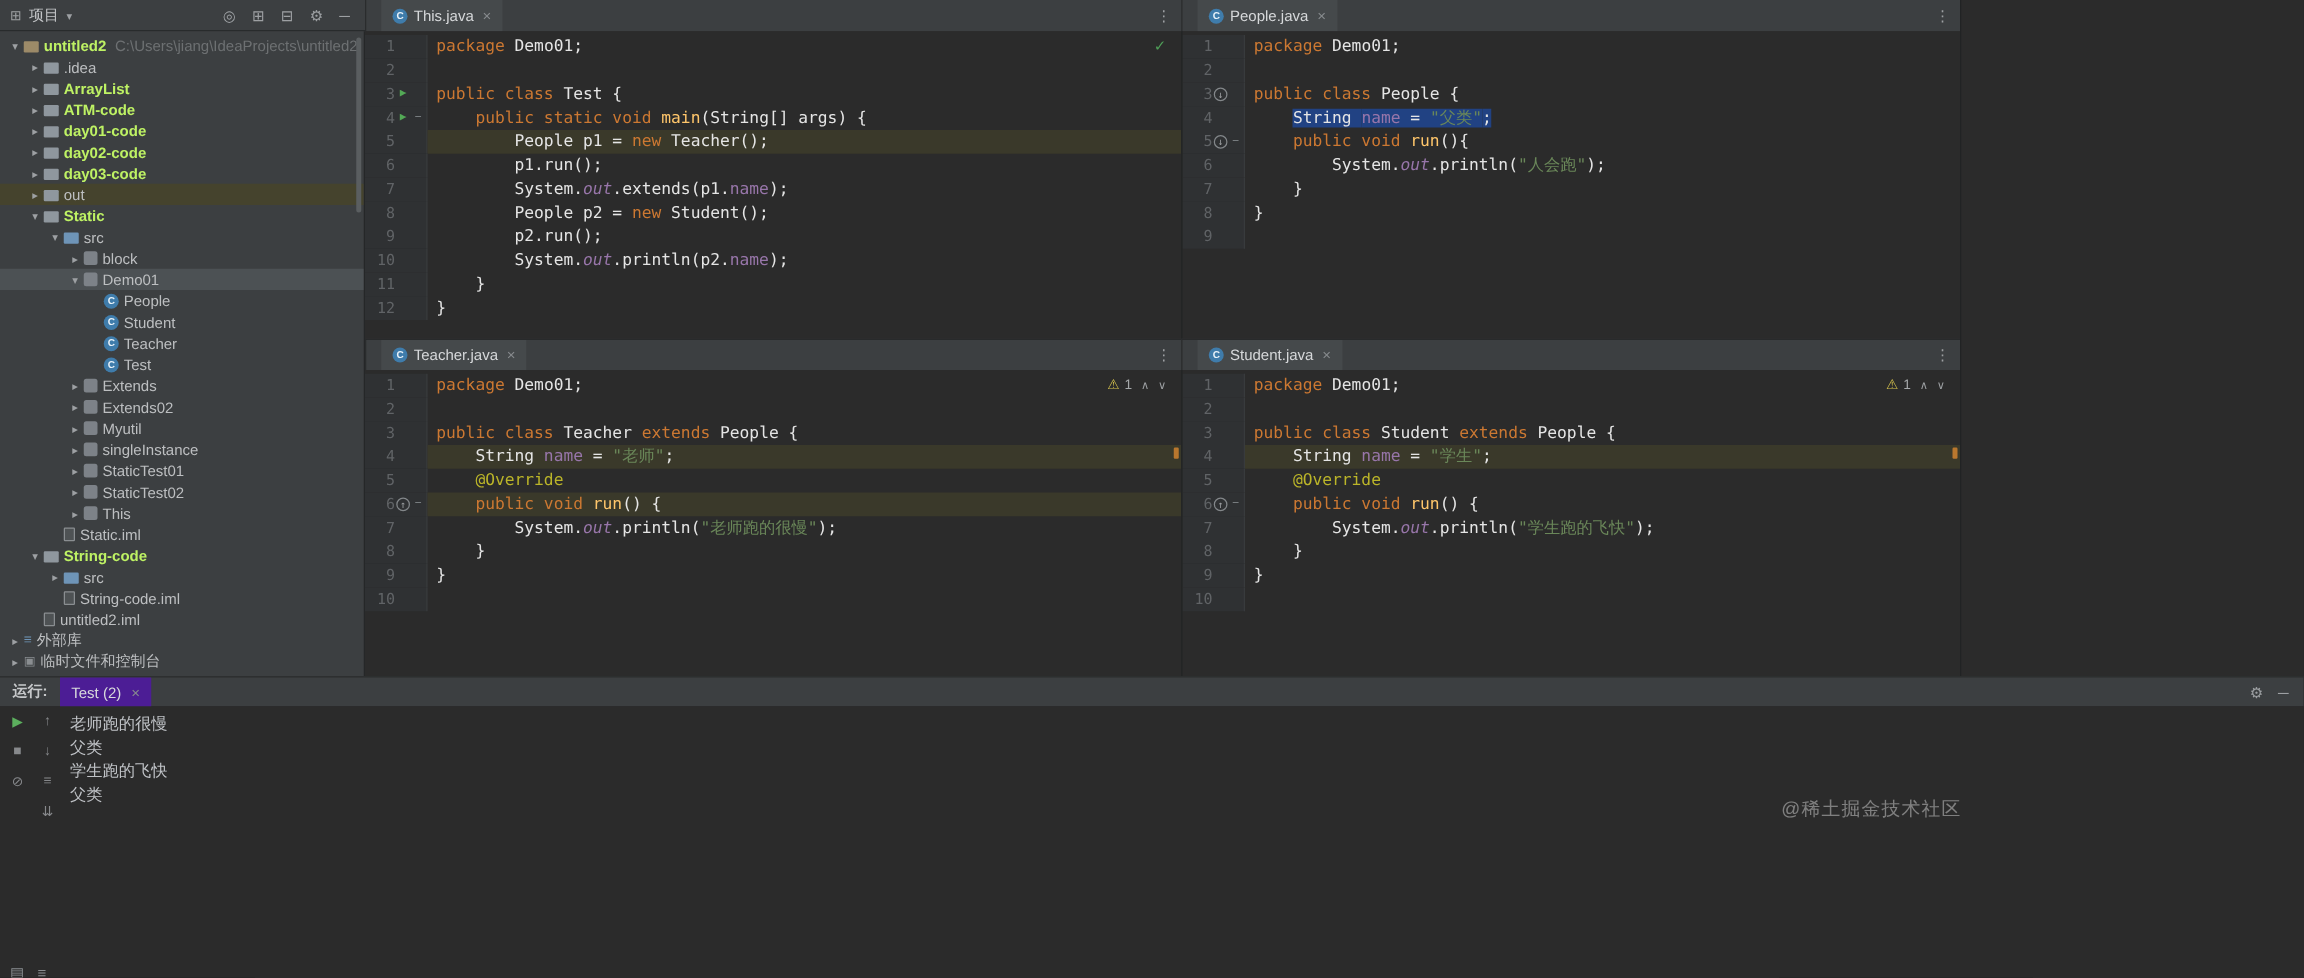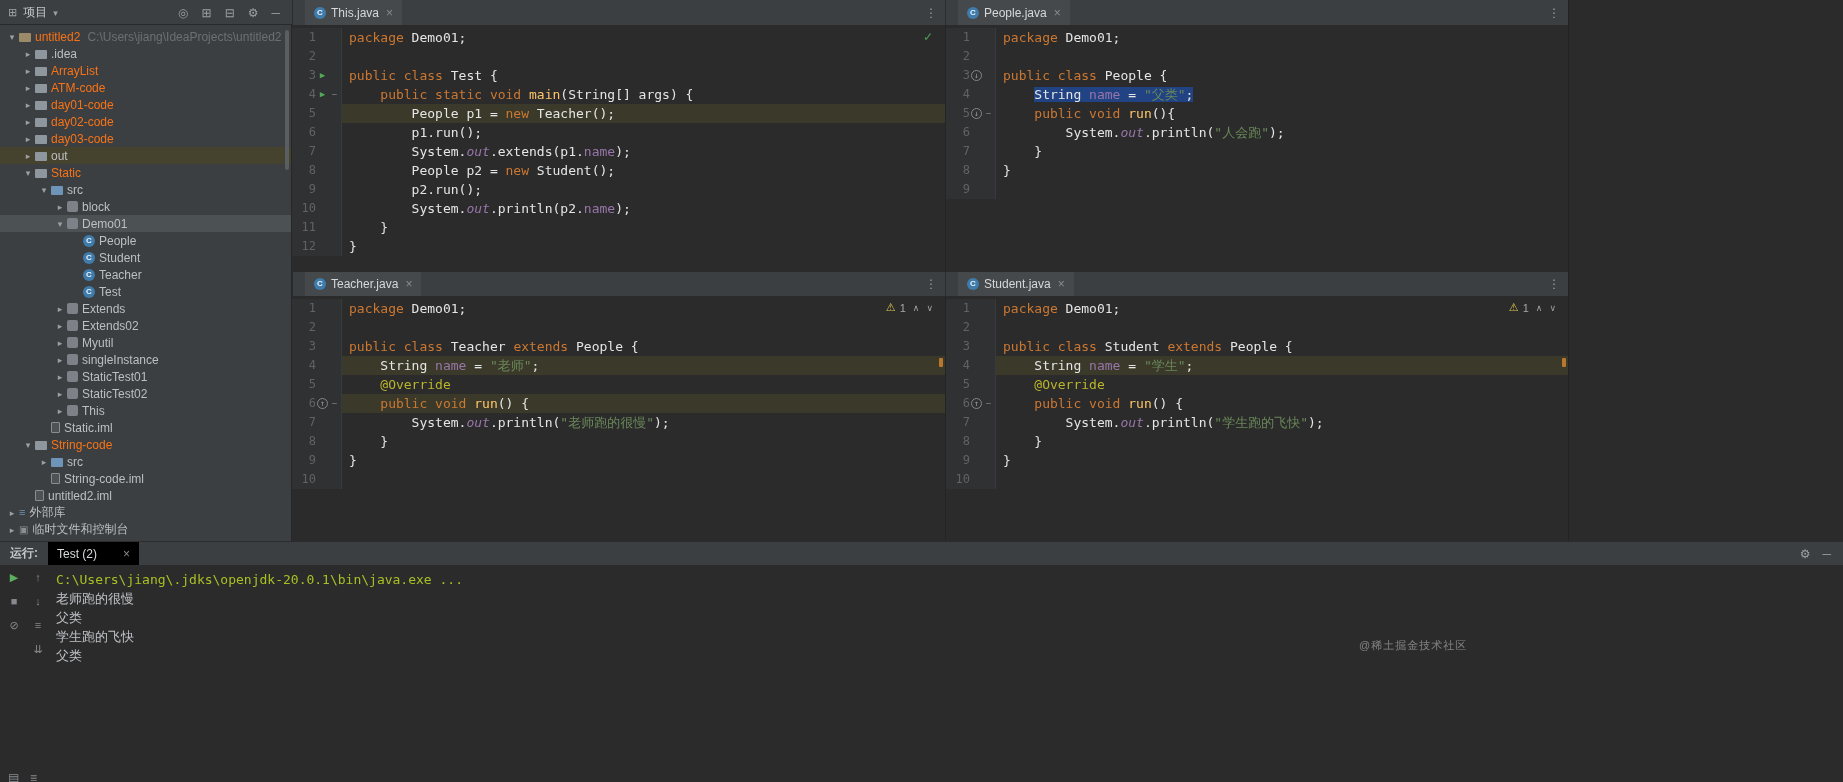--- a/index.html
+++ b/index.html
@@ -20,21 +20,21 @@
 .tclose{color:#878b8e;font-size:12px;margin-left:2px}
 .kebab{margin-left:auto;margin-right:8px;color:#9da0a3}
 #project-panel{position:absolute;left:0;top:25px;width:292px;height:516px;background:#3c3f41;border-right:1px solid #252728;overflow:hidden;padding-top:3px}
 .trow{display:flex;align-items:center;height:17px;white-space:nowrap}
 .trow.selected{background:#4c5154}
 .trow.highlight{background:#45432d}
 .tpad{flex:none;display:inline-block}
 .tchev{width:12px;color:#9da0a3;font-size:9px;text-align:center;flex:none}
 .ticon{flex:none;margin:0 4px 0 1px;display:inline-block}
 .tlbl{color:#bdbfc1}
-.tlbl.b{font-weight:normal;color:#f97316}
+.tlbl.b{font-weight:bold;color:#bef264}
 .tsub{color:#6d7072;margin-left:7px}
 .ic-folder{width:12px;height:9px;border-radius:1px;background:#8f979e;margin-top:1px}
 .ic-project{width:12px;height:9px;border-radius:1px;background:#9c8a68;margin-top:1px}
 .ic-src{width:12px;height:9px;border-radius:1px;background:#6e94b7;margin-top:1px}
 .ic-package{width:11px;height:11px;border-radius:2px;background:#7d8288}
 .ic-class{width:12px;height:12px;border-radius:50%;background:#3f7cab;color:#eaf3fa;font-size:8px;font-weight:bold;text-align:center;line-height:12px}
 .ic-file{width:9px;height:11px;background:#4e5254;border:1px solid #8a8e91;border-radius:1px}
 .ic-lib{color:#6e94b7;font-size:11px;font-weight:bold;line-height:11px}
 .ic-console{color:#8a8e91;font-size:10px;line-height:11px}
 .vscroll{position:absolute;left:285px;top:30px;width:4px;height:140px;background:#5a5e60;border-radius:2px}
@@ -60,29 +60,29 @@
 .sel{background:#214283}
 .insp{position:absolute;top:5px;right:12px;display:flex;align-items:center;gap:4px;font-size:11px}
 .ok-ic{color:#4f9e58;font-size:12px}
 .warn-ic{color:#d6c34d;font-size:11px}
 .wcount{color:#a5a8aa}
 .nav{color:#9da0a3;font-size:9px;margin-left:3px}
 .stripe-mark{position:absolute;right:2px;width:4px;height:9px;background:#b9772e;border-radius:1px}
 .right-empty{position:absolute;left:1568px;top:0;width:275px;height:541px;background:#2b2b2b;border-left:1px solid #212324}
 .runbar{position:absolute;left:0;top:541px;width:1843px;height:24px;background:#3c3f41;border-top:1px solid #2a2c2d;display:flex;align-items:center;padding-left:10px}
 .run-label{font-weight:bold;color:#c6c8ca}
-.run-tab{display:flex;align-items:center;gap:24px;background:#000000;color:#d8dadc;height:24px;padding:0 9px;margin-left:10px}
+.run-tab{display:flex;align-items:center;gap:6px;background:#4c1d95;color:#d8dadc;height:24px;padding:0 9px;margin-left:10px}
 #run-right-icons{margin-left:auto;margin-right:12px;display:flex;gap:12px;color:#9da0a3}
 .console{position:absolute;left:0;top:565px;width:1843px;height:217px;background:#2b2b2b}
 .conico{position:absolute;width:16px;text-align:center;font-size:11px}
 .conlines{position:absolute;left:56px;top:5px;font-family:"DejaVu Sans Mono","Liberation Mono",monospace;font-size:13px}
 .conline{height:19px;line-height:19px;white-space:pre}
 .conline.cmd{color:#a8c023}
 .conline.out{color:#bfc2c6}
-.watermark{position:absolute;left:1359px;top:73px;font-size:11px;color:rgba(255,255,255,.4);letter-spacing:1px}
+.watermark{position:absolute;left:1425px;top:73px;font-size:15px;color:rgba(255,255,255,.4);letter-spacing:1px}
 .bcut{position:absolute;top:771px;color:#8a8e91;font-size:12px}
 </style>
 </head>
 <body>
 
 <div class="app">
 
   <div class="topbar">
     <div class="pp-head">
       <span class="pp-grid">⊞</span>
@@ -703,21 +703,20 @@
     <div id="console-toolbar">
         <span class="conico" style="left: 6px; top: 6px; color: rgb(92, 175, 94);">▶</span>
         <span class="conico" style="left: 6px; top: 30px; color: rgb(135, 137, 140);">■</span>
         <span class="conico" style="left: 6px; top: 54px; color: rgb(135, 137, 140);">⊘</span>
         <span class="conico" style="left: 30px; top: 6px; color: rgb(135, 137, 140);">↑</span>
         <span class="conico" style="left: 30px; top: 30px; color: rgb(135, 137, 140);">↓</span>
         <span class="conico" style="left: 30px; top: 54px; color: rgb(135, 137, 140);">≡</span>
         <span class="conico" style="left: 30px; top: 78px; color: rgb(135, 137, 140);">⇊</span>
       </div>
     <div id="console-lines" class="conlines">
-        <div class="conline cmd">C:\Users\jiang\.jdks\openjdk-20.0.1\bin\java.exe ...</div>
         <div class="conline out">老师跑的很慢</div>
         <div class="conline out">父类</div>
         <div class="conline out">学生跑的飞快</div>
         <div class="conline out">父类</div>
       </div>
     <div class="watermark">@稀土掘金技术社区</div>
   </div>
 
   <span class="bcut" style="left:8px">▤</span>
   <span class="bcut" style="left:30px">≡</span>

